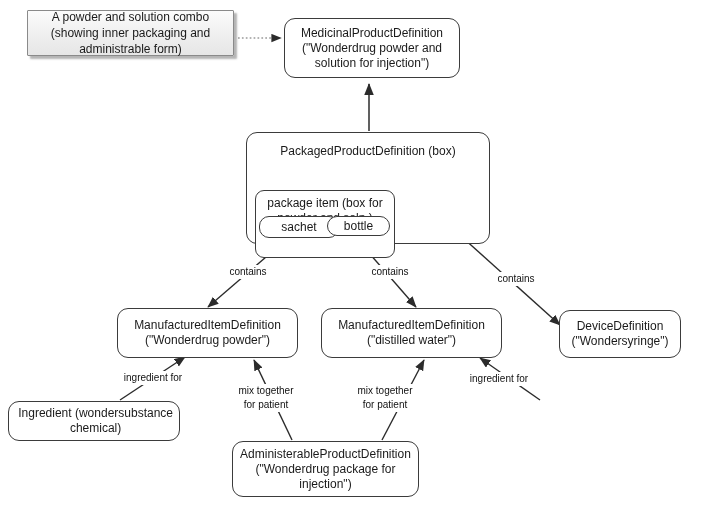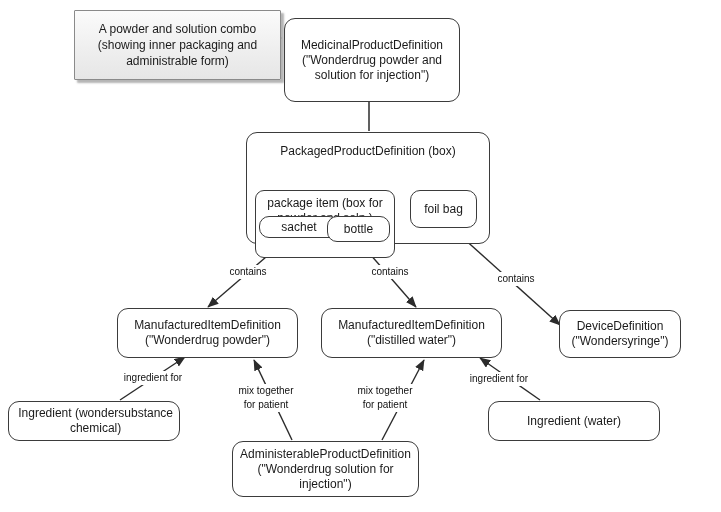--- a/index.html
+++ b/index.html
@@ -55,52 +55,49 @@
 
     <line x1="120" y1="400" x2="185" y2="357" stroke="#2b2b2b" stroke-width="1.4" marker-end="url(#ah)"></line>
 
     <line x1="540" y1="400" x2="480" y2="358" stroke="#2b2b2b" stroke-width="1.4" marker-end="url(#ah)"></line>
 
     <line x1="292" y1="440" x2="254" y2="360" stroke="#2b2b2b" stroke-width="1.4" marker-end="url(#ah)"></line>
 
     <line x1="382" y1="440" x2="424" y2="360" stroke="#2b2b2b" stroke-width="1.4" marker-end="url(#ah)"></line>
   </svg>
 
-  <div class="note" style="left:27px;top:10px;width:207px;height:70px;margin-left:47px;">
+  <div class="note" style="left:27px;top:10px;width:207px;height:46px;">
     <div class="txt">A powder and solution combo
 (showing inner packaging
 and administrable form)</div>
   </div>
 
-  <div class="node" style="left:284px;top:18px;width:176px;height:84px;">
+  <div class="node" style="left:284px;top:18px;width:176px;height:60px;">
     <div class="txt">MedicinalProductDefinition
 ("Wonderdrug powder and
 solution for injection")</div>
   </div>
 
   <div class="node pkg-outer" style="left:246px;top:132px;width:244px;height:112px;align-items:flex-start;">
     <div class="txt" style="padding-top:11px;">PackagedProductDefinition (box)</div>
   </div>
 
   <div class="node pkg-item" style="left:255px;top:170px;width:140px;height:68px;margin-top:20px;">
     <div class="txt">package item (box for
 powder and soln.)</div>
   </div>
 
   <div class="node leaf" style="left:259px;top:216px;width:80px;height:22px;">
     <div class="txt">sachet</div>
   </div>
 
-  <div class="node leaf" style="left:327px;top:216px;width:63px;height:26px;">
+  <div class="node leaf" style="left:327px;top:216px;width:63px;height:20px;">
     <div class="txt">bottle</div>
   </div>
 
-  <div class="node leaf" style="left:410px;top:190px;width:67px;height:38px;">
-    <div class="txt">foil bag</div>
-  </div>
 
   <div class="node" style="left:117px;top:308px;width:181px;height:50px;">
     <div class="txt">ManufacturedItemDefinition
 ("Wonderdrug powder")</div>
   </div>
 
   <div class="node" style="left:321px;top:308px;width:181px;height:50px;">
     <div class="txt">ManufacturedItemDefinition
 ("distilled water")</div>
   </div>
@@ -108,27 +105,24 @@
   <div class="node" style="left:559px;top:310px;width:122px;height:48px;">
     <div class="txt">DeviceDefinition
 ("Wondersyringe")</div>
   </div>
 
   <div class="node" style="left:8px;top:401px;width:172px;height:40px;justify-content:flex-end;">
     <div class="txt">Ingredient (wondersubstance
 chemical)</div>
   </div>
 
-  <div class="node" style="left:488px;top:401px;width:172px;height:40px;">
-    <div class="txt">Ingredient (water)</div>
-  </div>
 
   <div class="node" style="left:232px;top:441px;width:187px;height:56px;">
     <div class="txt">AdministerableProductDefinition
-("Wonderdrug solution for
+("Wonderdrug package for
 injection")</div>
   </div>
 
   <div class="elabel" style="left:216px;top:265px;width:64px;">contains</div>
 
   <div class="elabel" style="left:358px;top:265px;width:64px;">contains</div>
 
   <div class="elabel" style="left:484px;top:272px;width:64px;">contains</div>
 
   <div class="elabel" style="left:110px;top:371px;width:86px;">ingredient for</div>

